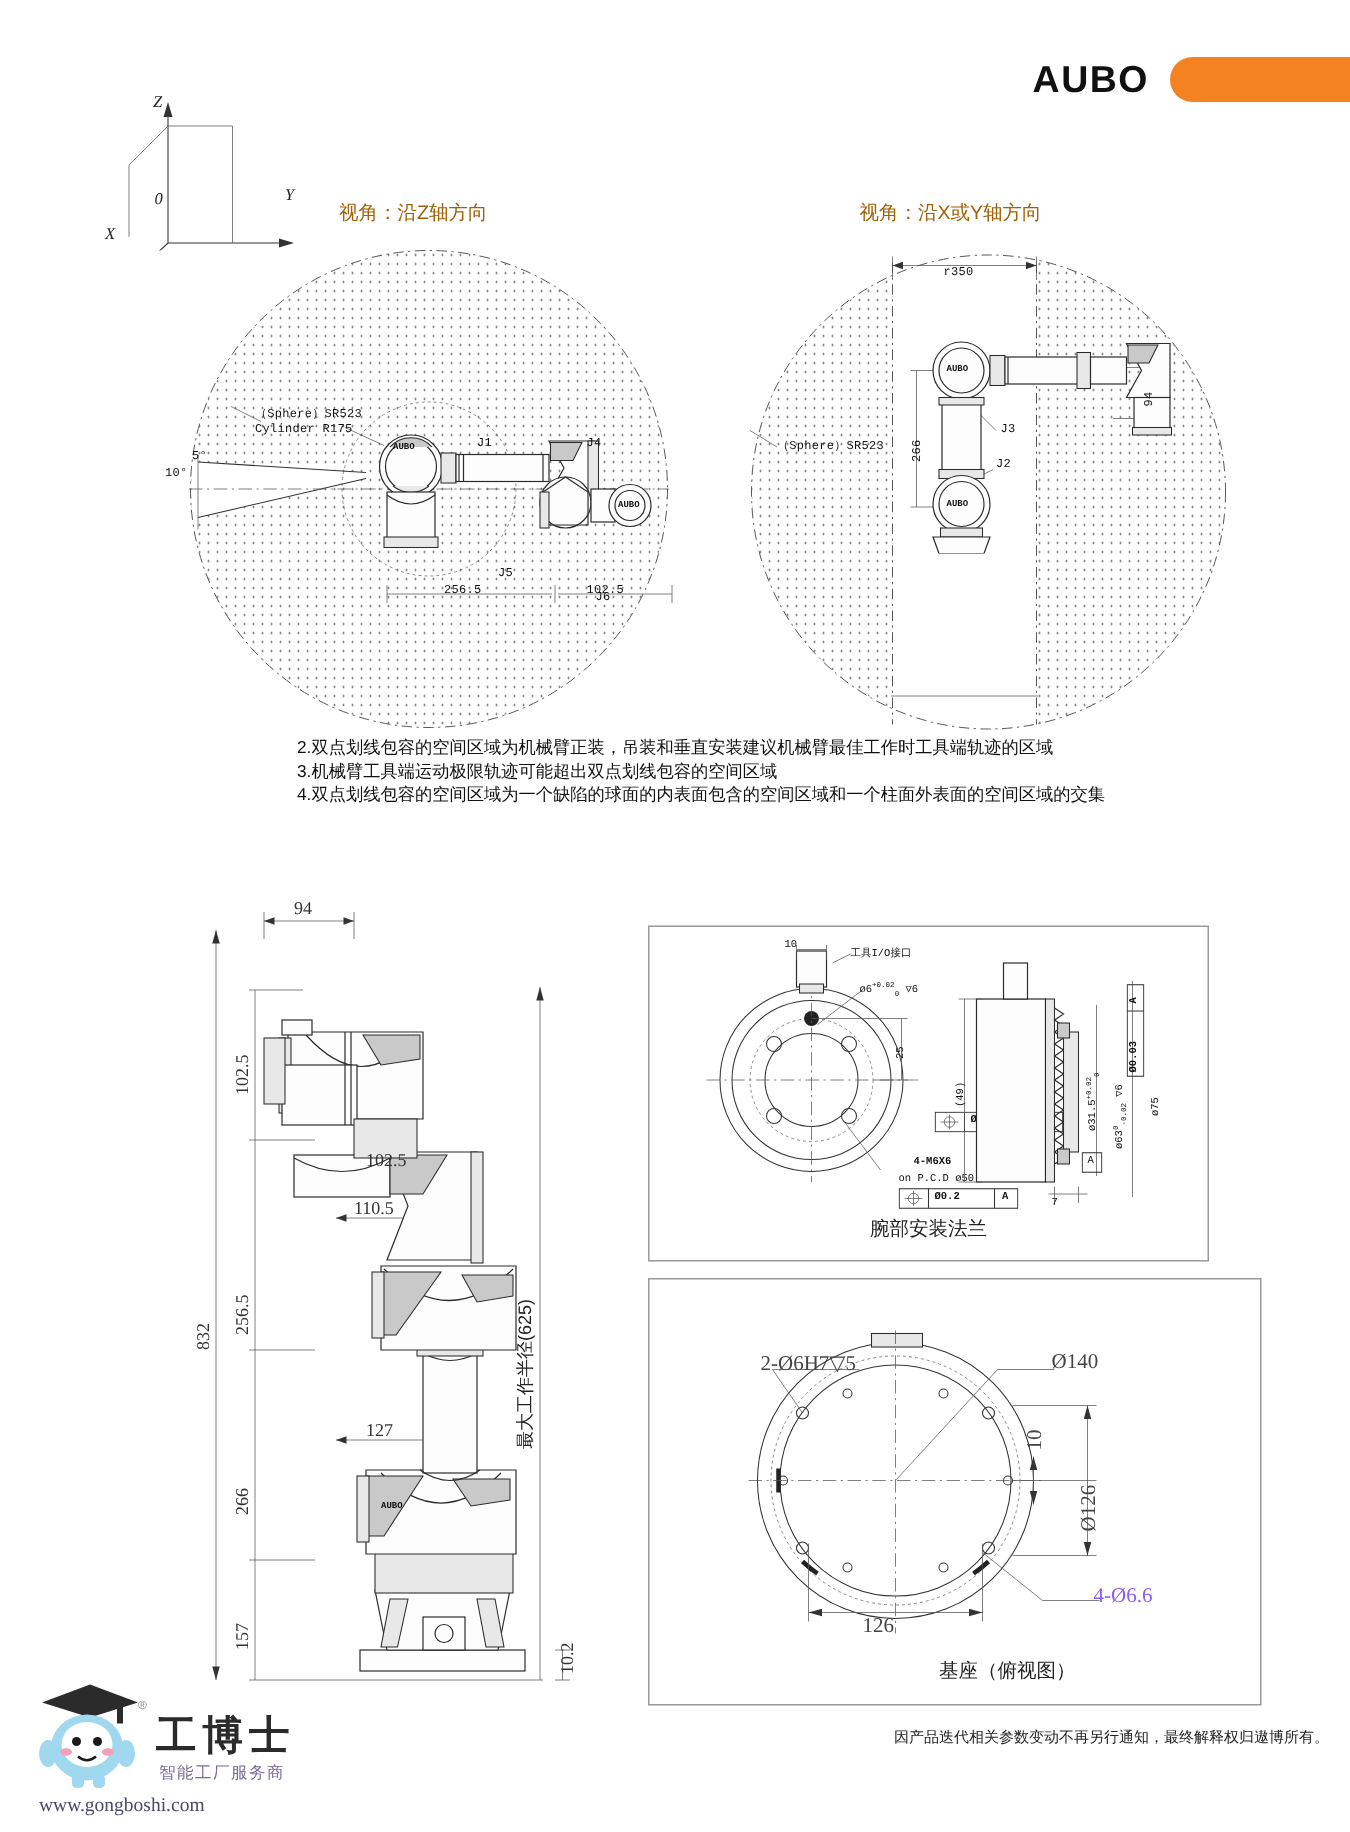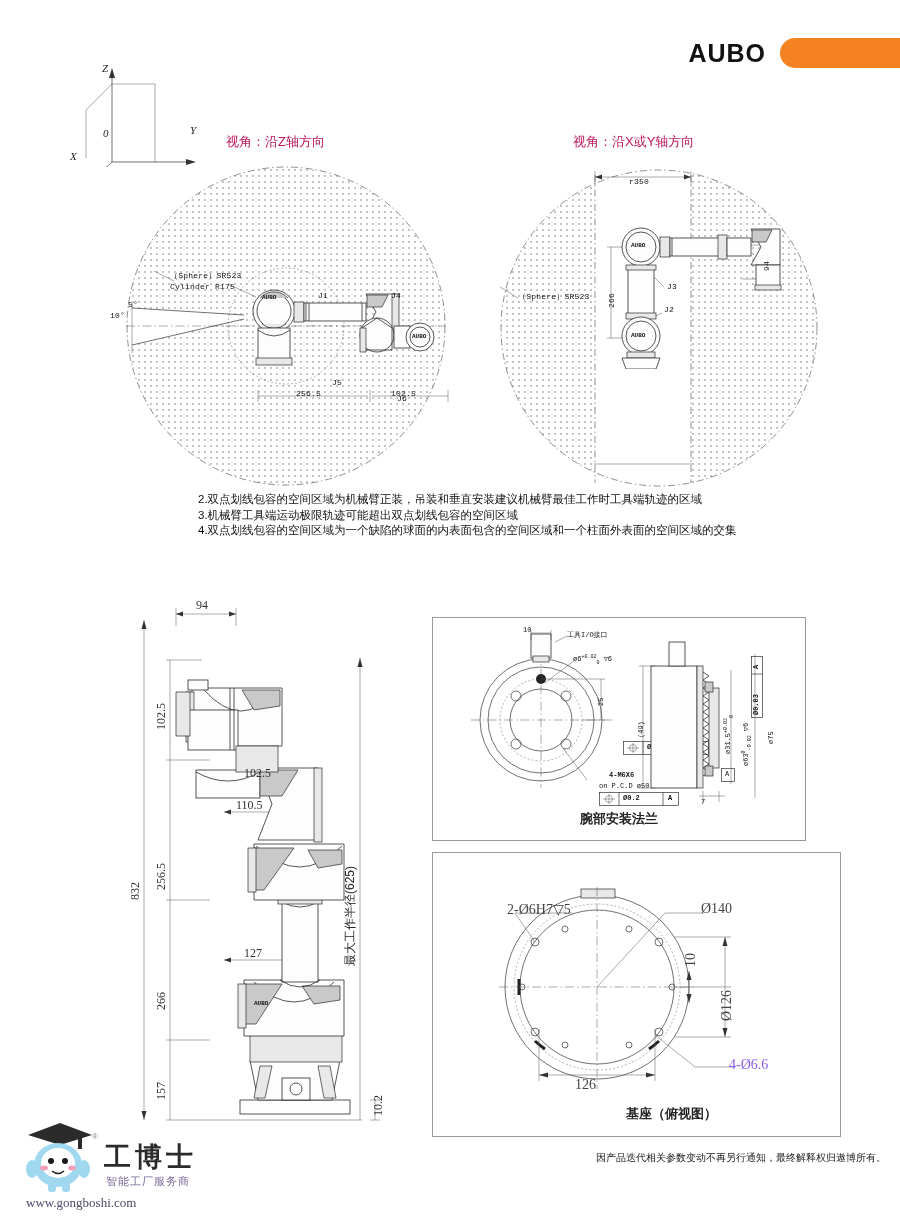--- a/index.html
+++ b/index.html
@@ -14,37 +14,37 @@
 
   
   .brand{position:absolute;right:0;top:38px;display:flex;align-items:center;}
   .brand-name{font-size:25px;font-weight:bold;letter-spacing:1px;color:#111;margin-right:14px;}
   .brand-bar{width:120px;height:30px;background:#f58220;border-radius:15px 0 0 15px;}
 
   
   .axis-label{font-size:11px;font-family:"Liberation Serif","DejaVu Serif",serif;font-style:italic;color:#222;}
 
   
-  .view-caption{font-size:13px;color:#be185d;white-space:nowrap;}
+  .view-caption{font-size:13px;color:#a16207;white-space:nowrap;}
 
   
   .cad{font-family:"Liberation Mono","DejaVu Sans Mono",monospace;font-size:8px;color:#111;white-space:nowrap;letter-spacing:0.2px;}
   .cad-sm{font-family:"Liberation Mono","DejaVu Sans Mono",monospace;font-size:7px;color:#111;white-space:nowrap;}
   .cad-big{font-family:"Liberation Serif","DejaVu Serif",serif;font-size:14px;color:#222;white-space:nowrap;}
   .cad-dim{font-family:"Liberation Serif","DejaVu Serif",serif;font-size:12px;color:#333;white-space:nowrap;}
   .rot90{transform:rotate(-90deg);transform-origin:left top;}
 
   
   .notes{position:absolute;left:172px;top:492px;font-size:11.5px;line-height:15.5px;color:#111;}
   .notes div{white-space:nowrap;}
   .notes .ind{padding-left:26px;}
 
   
   .panel{position:absolute;border:1px solid #9a9a9a;background:#fff;}
-  .panel-title{position:absolute;width:100%;text-align:center;font-size:13px;color:#222;font-weight:bold;}
+  .panel-title{position:absolute;width:100%;text-align:center;font-size:13px;color:#222;}
 
   
   .footer-note{position:absolute;right:14px;bottom:56px;font-size:10px;color:#222;}
   .wm{position:absolute;left:8px;bottom:6px;width:250px;height:82px;}
   .wm-url{position:absolute;left:18px;bottom:4px;font-size:13px;color:#4a4a6a;font-family:"Liberation Serif","DejaVu Serif",serif;}
   .wm-sub{position:absolute;left:98px;bottom:26px;font-size:11px;color:#7b6a9a;letter-spacing:1px;}
   .wm-main{position:absolute;left:96px;bottom:40px;font-size:27px;color:#2b2b2b;font-weight:bold;letter-spacing:4px;font-family:"Liberation Serif","DejaVu Serif",serif;}
   .wm-reg{position:absolute;left:84px;bottom:74px;font-size:8px;color:#888;}
 
   svg{display:block;}

